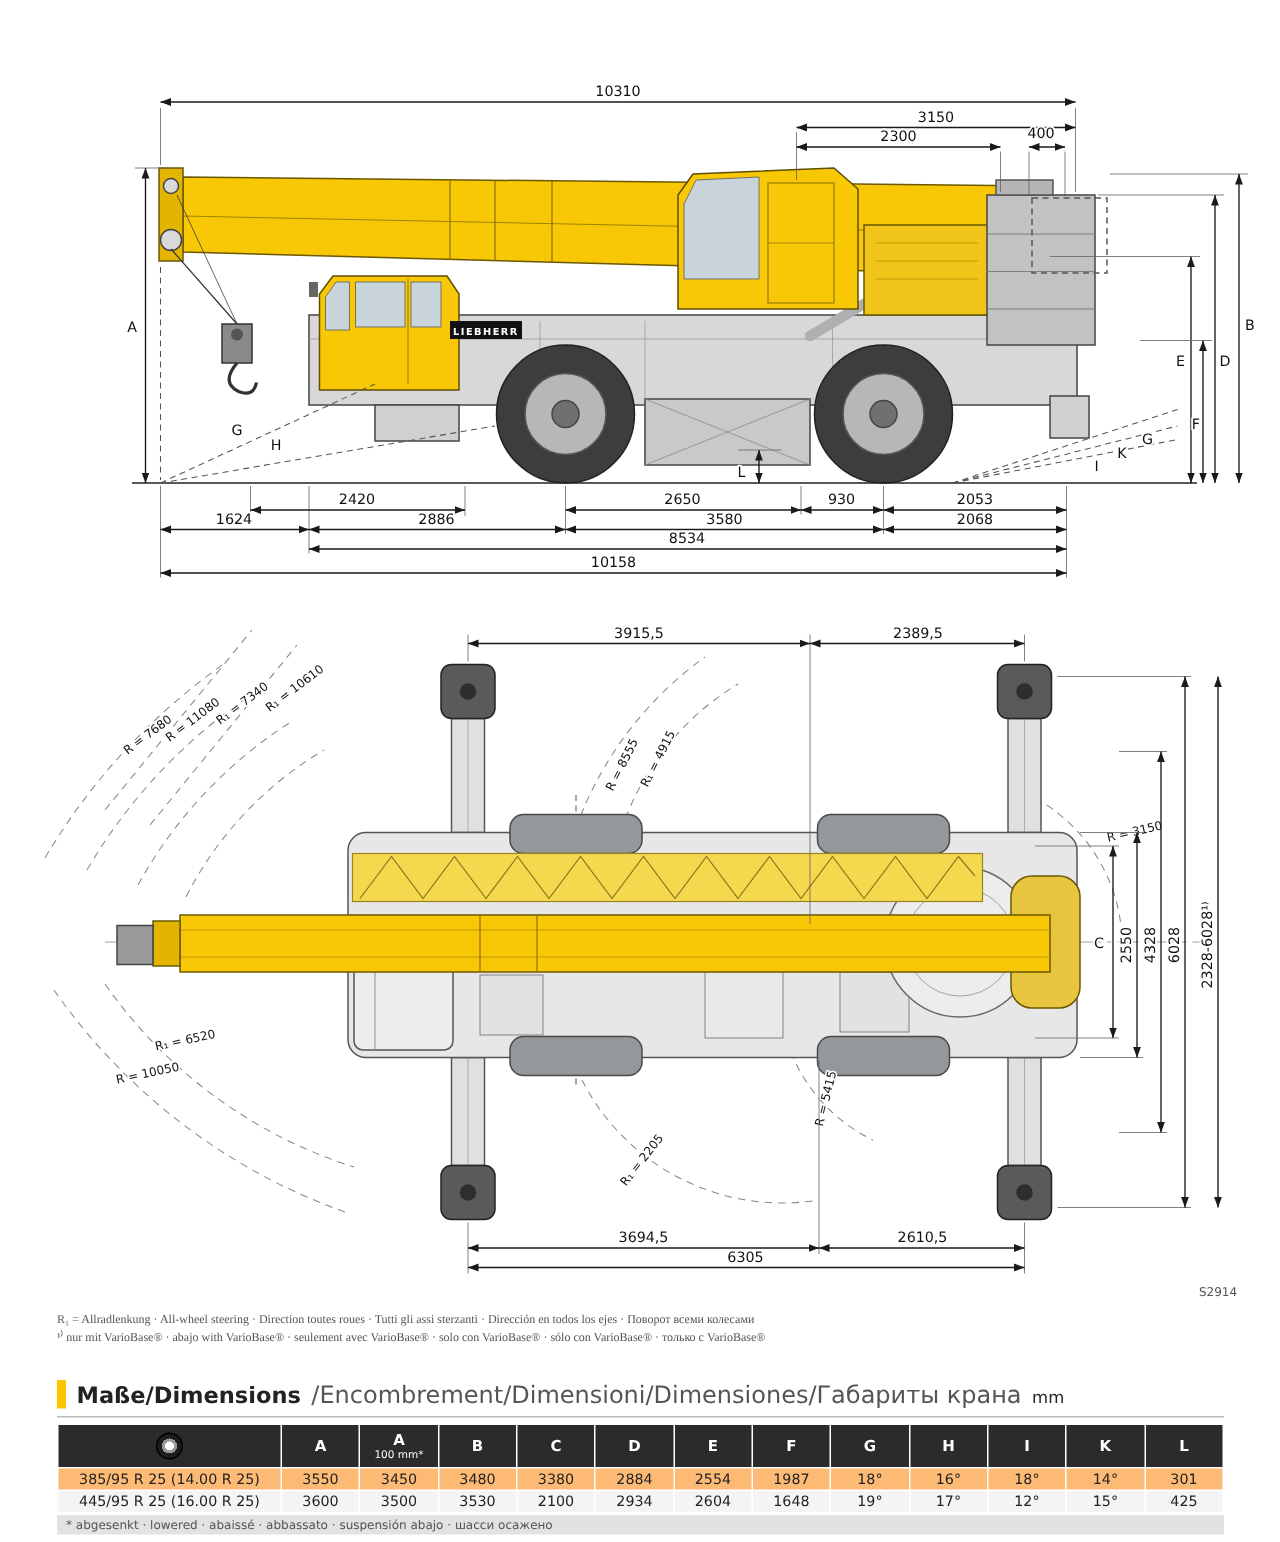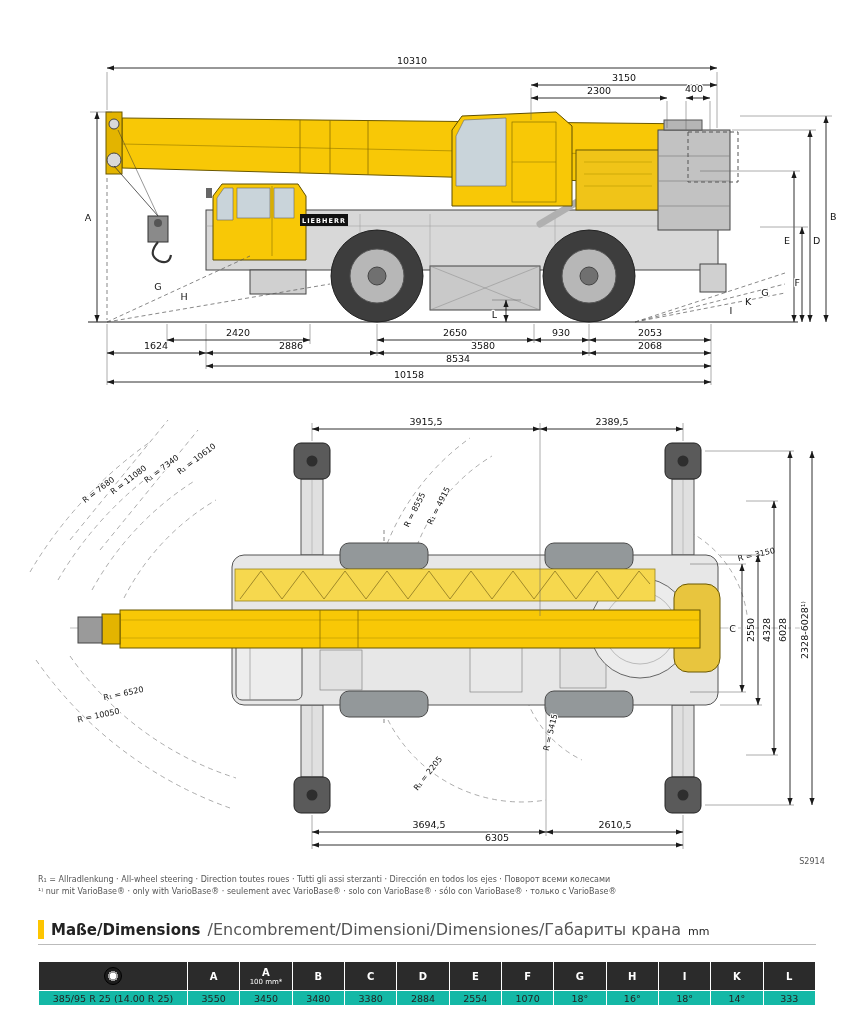--- a/index.html
+++ b/index.html
@@ -11,32 +11,32 @@
   .rad{font-size:8px;text-anchor:middle;paint-order:stroke;stroke:#fff;stroke-width:2.2px;stroke-linejoin:round;}
   .small-t{font-size:8px;text-anchor:middle;fill:#555;}
   .logo-t{font-size:6.5px;font-weight:bold;letter-spacing:1px;text-anchor:middle;fill:#fff;}
   .a-start{text-anchor:start;}
   .a-end{text-anchor:end;}
   .dl{stroke:#1a1a1a;stroke-width:0.9;}
   .xl{stroke:#666;stroke-width:0.55;}
   .dsh{stroke:#555;stroke-width:0.7;stroke-dasharray:4 3;fill:none;}
   .cl{stroke:#999;stroke-width:0.6;stroke-dasharray:14 4 3 4;}
   .arc{stroke:#888;stroke-width:0.7;fill:none;stroke-dasharray:5 4;}
-  .notes{position:absolute;left:38px;top:874px;font-size:8px;color:#555;line-height:12px;}
+  .notes{position:absolute;left:38px;top:874px;font-size:8px;color:#555;line-height:12px;font-family:Liberation Serif, serif;}
   .dimsec{position:absolute;left:38px;top:920px;width:778px;}
-  .title-row{display:flex;align-items:baseline;gap:7px;padding-bottom:5px;border-bottom:1px solid #bbb;margin-bottom:16px;}
+  .title-row{display:flex;align-items:baseline;gap:7px;padding-bottom:5px;border-bottom:1px solid #bbb;margin-bottom:4px;}
   .bar{width:6px;height:19px;background:#fdc500;align-self:center;}
   .t-bold{font-size:15px;font-weight:bold;color:#222;}
   .t-small{font-size:16px;color:#555;}
   .t-unit{font-size:11px;font-weight:normal;color:#222;}
   table.dims{border-collapse:separate;border-spacing:1px;width:778px;table-layout:fixed;}
   table.dims th{background:#2b2b2b;color:#fff;font-size:10px;font-weight:bold;height:28px;vertical-align:middle;text-align:center;padding:0;}
   table.dims th .sub{font-size:7px;font-weight:normal;line-height:8px;}
   table.dims th.tire-th{width:148px;}
-  table.dims td{background:#14b8a6;font-size:9.5px;color:#222;text-align:center;height:14px;padding:0;}
+  table.dims td{background:#fdba74;font-size:9.5px;color:#222;text-align:center;height:14px;padding:0;}
   table.dims tr.r2 td{background:#f4f4f4;}
   .tire-icon{display:inline-block;width:16px;height:16px;border-radius:50%;background:radial-gradient(circle,#ffffff 0 3px,#999 3px 5px,#1d1d1d 5px);border:1px solid #000;vertical-align:middle;}
   .foot{background:#e2e2e2;font-size:8px;color:#555;padding:2px 6px;margin-top:1px;}
 </style>
 </head>
 <body>
 
 <div class="page">
 
 <svg style="top:38px" width="853" height="372" viewBox="0 0 853 372">
@@ -368,21 +368,21 @@
     <text class="dim-t" x="615" y="416">2610,5</text>
     <line class="dl" x1="312" y1="433" x2="683" y2="433" marker-start="url(#as2)" marker-end="url(#ae2)"></line>
     <text class="dim-t" x="497" y="429">6305</text>
 
     <text class="small-t" x="812" y="452">S2914</text>
   </g>
 </svg>
 
 <div class="notes">
   <div>R₁ = Allradlenkung · All-wheel steering · Direction toutes roues · Tutti gli assi sterzanti · Dirección en todos los ejes · Поворот всеми колесами</div>
-  <div>¹⁾ nur mit VarioBase® · only with VarioBase® · seulement avec VarioBase® · solo con VarioBase® · sólo con VarioBase® · только с VarioBase®</div>
+  <div>¹⁾ nur mit VarioBase® · abajo with VarioBase® · seulement avec VarioBase® · solo con VarioBase® · sólo con VarioBase® · только с VarioBase®</div>
 </div>
 
 <div class="dimsec">
   <div class="title-row">
     <span class="bar"></span>
     <span class="t-bold">Maße/Dimensions</span>
     <span class="t-small">/Encombrement/Dimensioni/Dimensiones/Габариты крана</span>
     <span class="t-unit">mm</span>
   </div>
   <table class="dims">
@@ -408,24 +408,40 @@
     </thead>
     <tbody>
       <tr class="r1">
         <td>385/95 R 25 (14.00 R 25)</td>
         <td>3550</td>
         <td>3450</td>
         <td>3480</td>
         <td>3380</td>
         <td>2884</td>
         <td>2554</td>
-        <td>1070</td>
+        <td>1987</td>
         <td>18°</td>
         <td>16°</td>
         <td>18°</td>
         <td>14°</td>
-        <td>333</td>
+        <td>301</td>
+      </tr>
+      <tr class="r2">
+        <td>445/95 R 25 (16.00 R 25)</td>
+        <td>3600</td>
+        <td>3500</td>
+        <td>3530</td>
+        <td>2100</td>
+        <td>2934</td>
+        <td>2604</td>
+        <td>1648</td>
+        <td>19°</td>
+        <td>17°</td>
+        <td>12°</td>
+        <td>15°</td>
+        <td>425</td>
       </tr>
     </tbody>
   </table>
+  <div class="foot">* abgesenkt · lowered · abaissé · abbassato · suspensión abajo · шасси осажено</div>
 </div>
 
 </div>
 
 </body></html>

